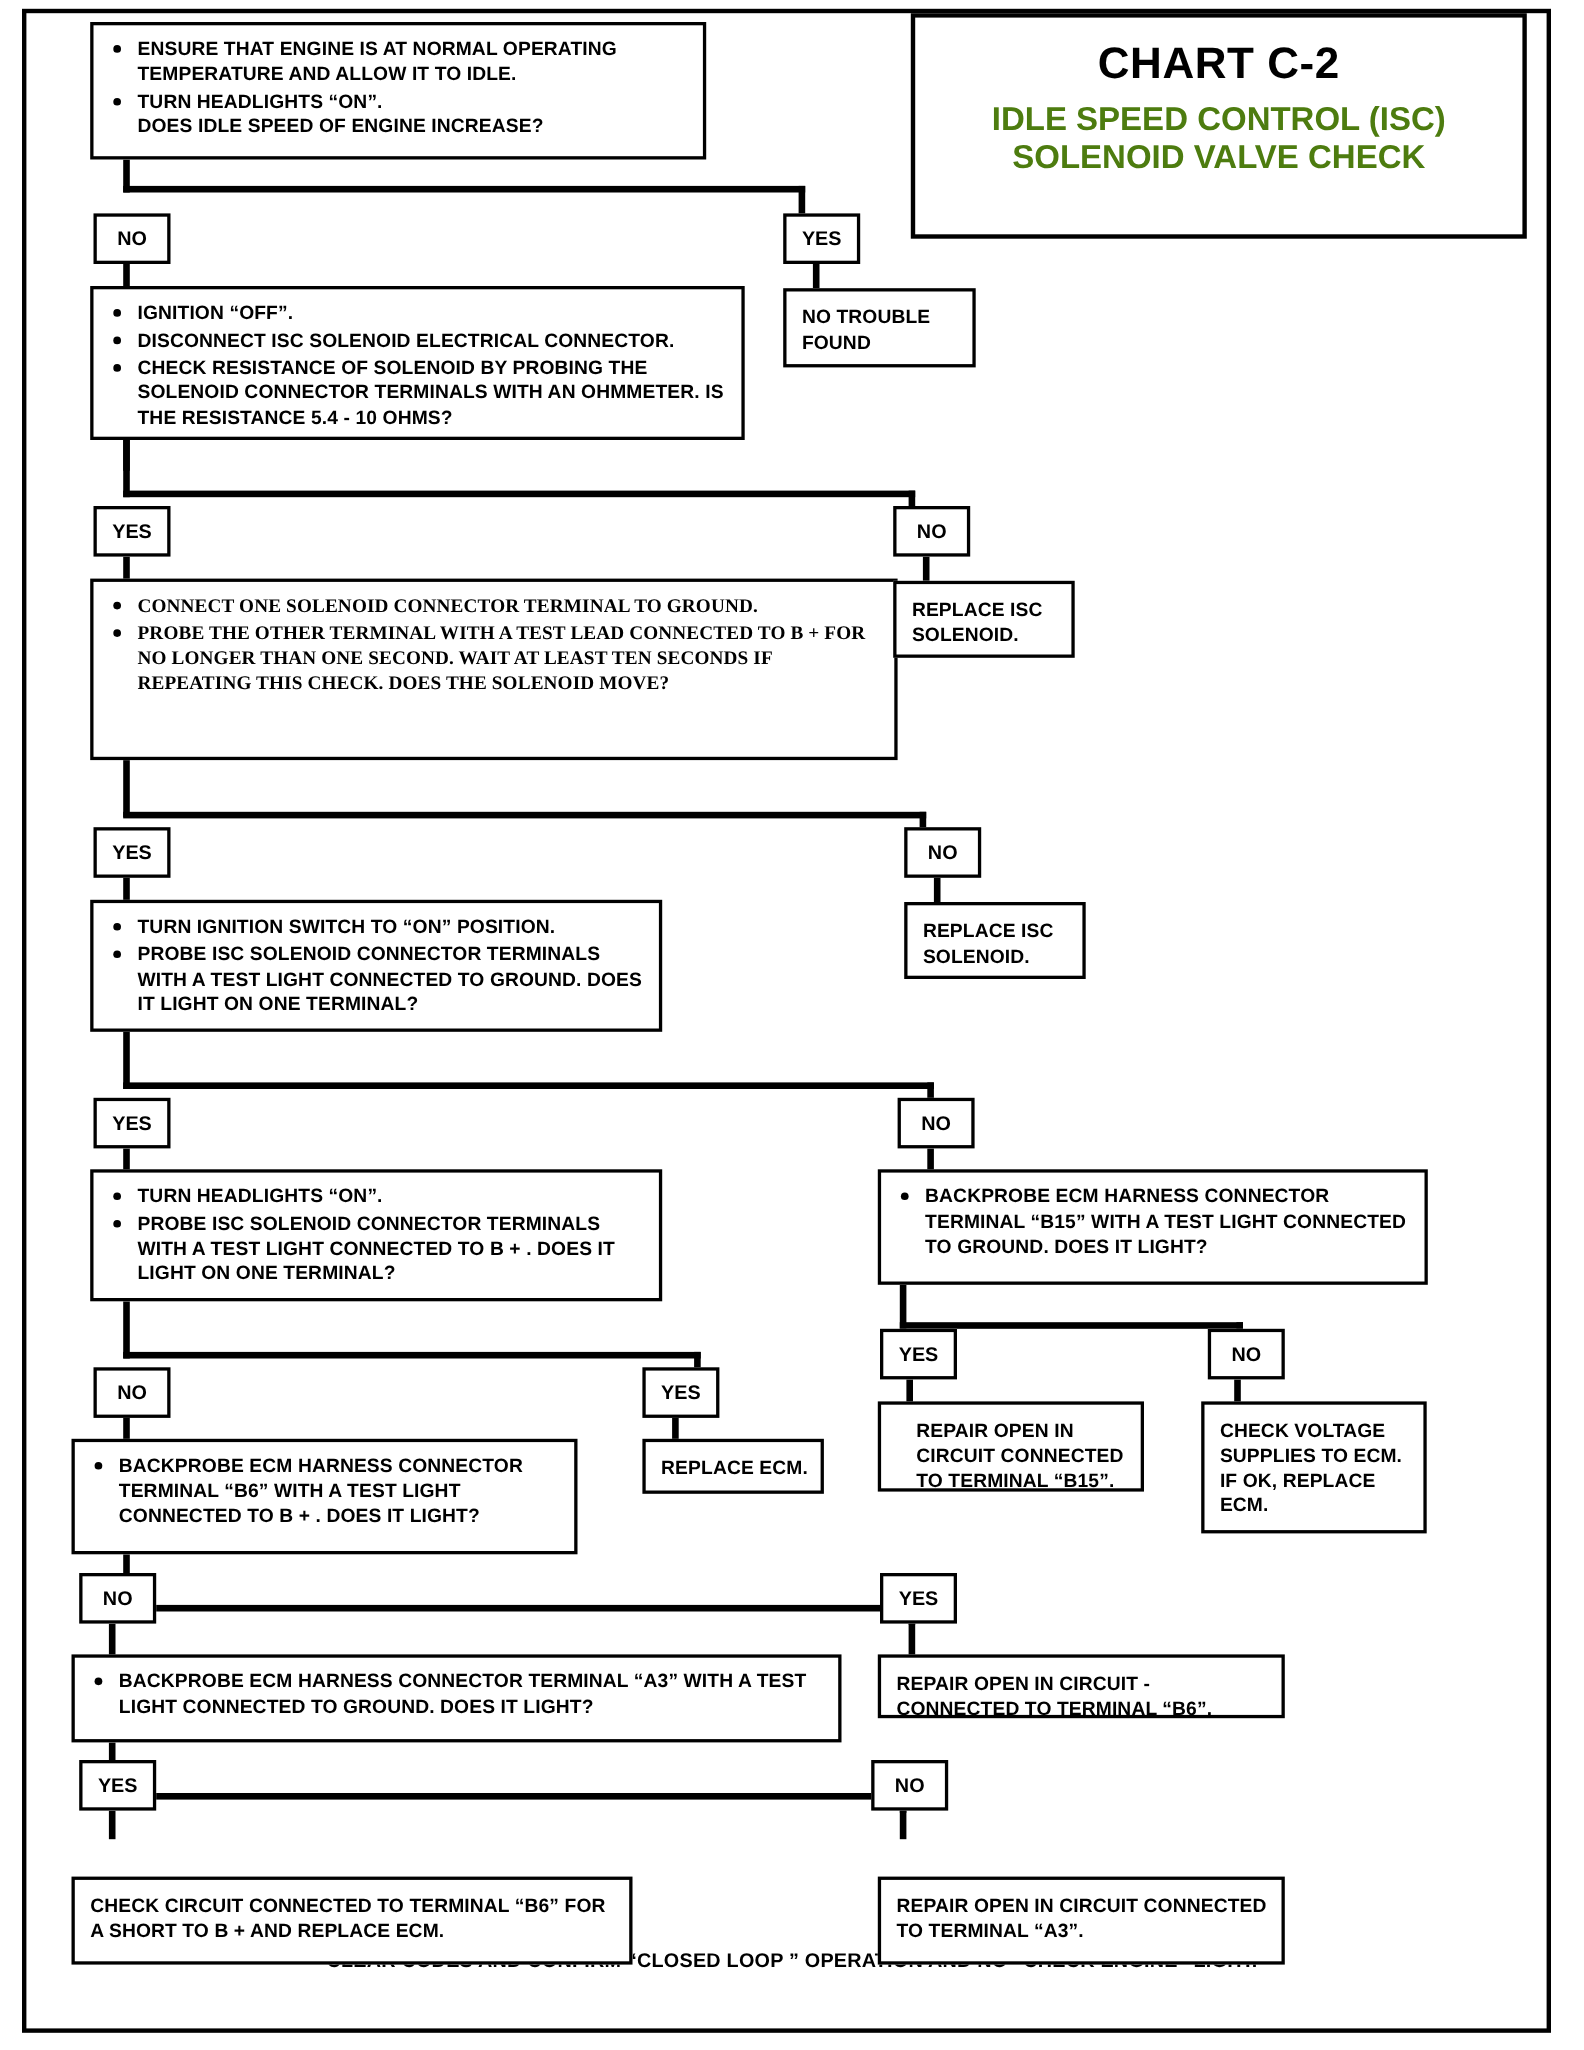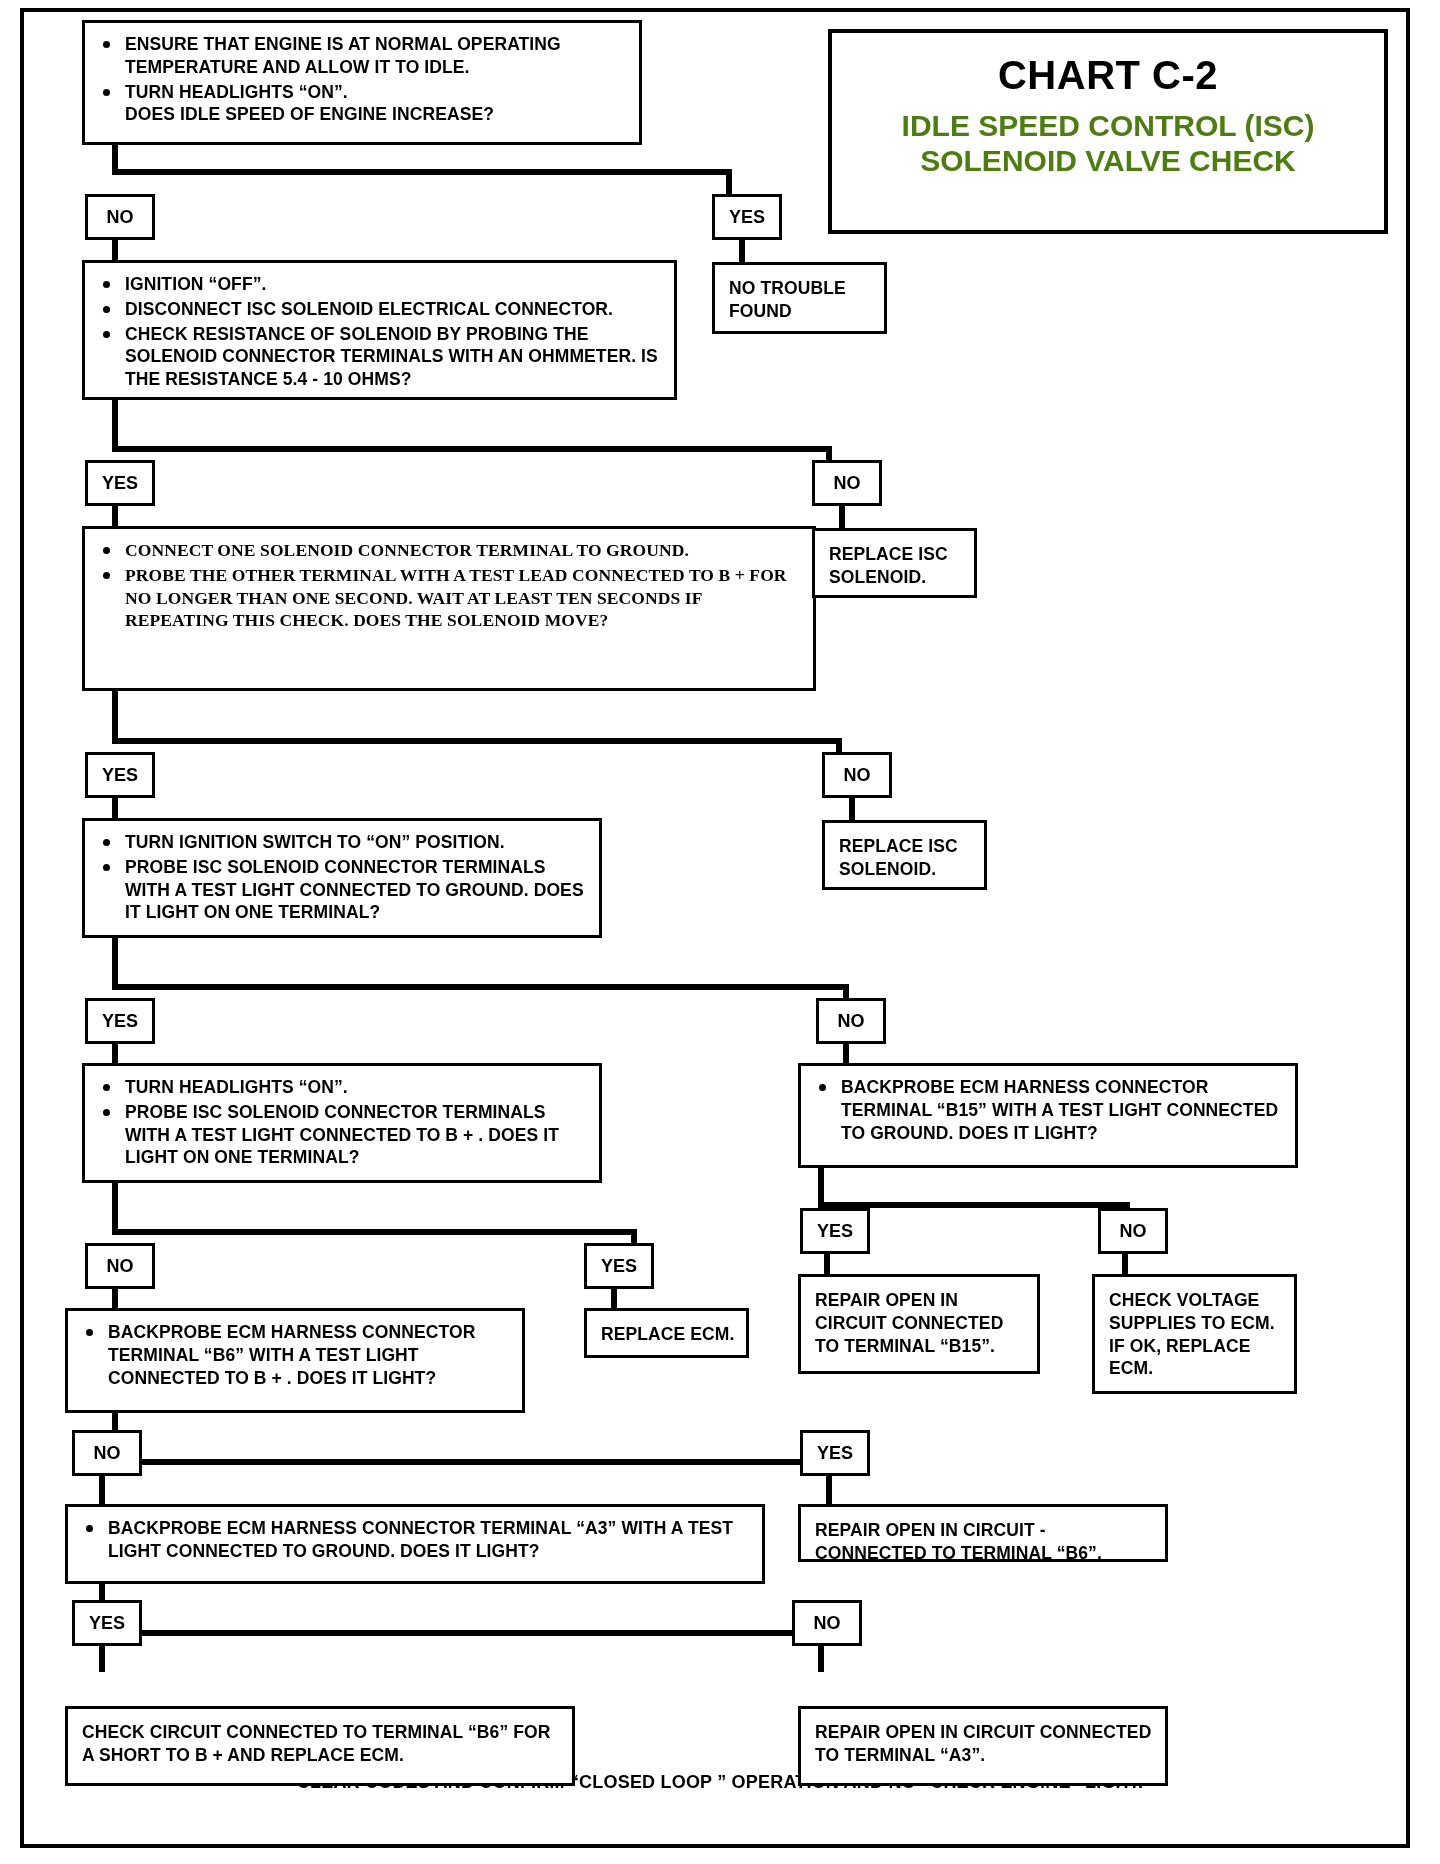--- a/index.html
+++ b/index.html
@@ -29,21 +29,21 @@
     width: 1390px;
     height: 1840px;
     border: 4px solid #000;
     box-sizing: border-box;
   }
 
   
   .title-block {
     position: absolute;
     left: 828px;
-    top: 29px;
+    top: 12px;
     width: 560px;
     height: 205px;
     border: 4px solid #000;
     box-sizing: border-box;
     background: #fff;
     text-align: center;
   }
   .title-main {
     font-size: 40px;
     font-weight: bold;
@@ -306,21 +306,21 @@
   <div class="yn" style="left:800px; top:1208px;">
     <span>YES</span>
   </div>
   <div class="yn" style="left:1098px; top:1208px;">
     <span>NO</span>
   </div>
 
   <div class="v-line" style="left:824px; top:1254px; height:22px;"></div>
   <div class="v-line" style="left:1122px; top:1254px; height:22px;"></div>
 
-  <div class="box box-plain" style="left:798px; top:1274px; width:242px; height:100px;">
+  <div class="box box-plain" style="left:798px; top:1274px; width:242px; height:82px;padding-left:18px;">
     <div class="box-inner">REPAIR OPEN IN CIRCUIT CONNECTED TO TERMINAL “B15”.</div>
   </div>
 
   <div class="box box-plain" style="left:1092px; top:1274px; width:205px; height:120px;">
     <div class="box-inner">CHECK VOLTAGE SUPPLIES TO ECM.  IF OK, REPLACE ECM.</div>
   </div>
 
   <div class="box box-plain" style="left:584px; top:1308px; width:165px; height:50px;">
     <div class="box-inner">REPLACE ECM.</div>
   </div>

